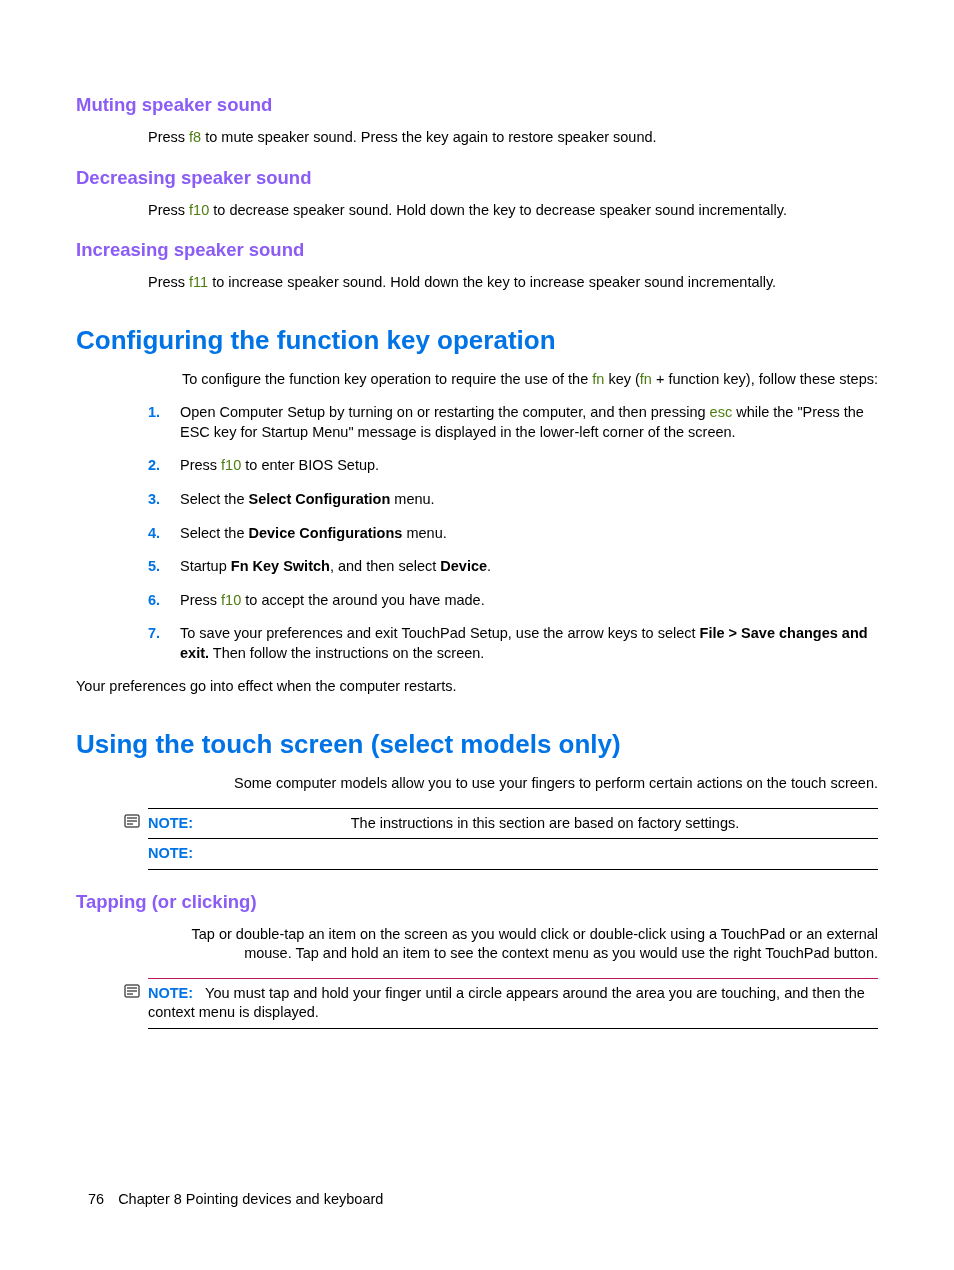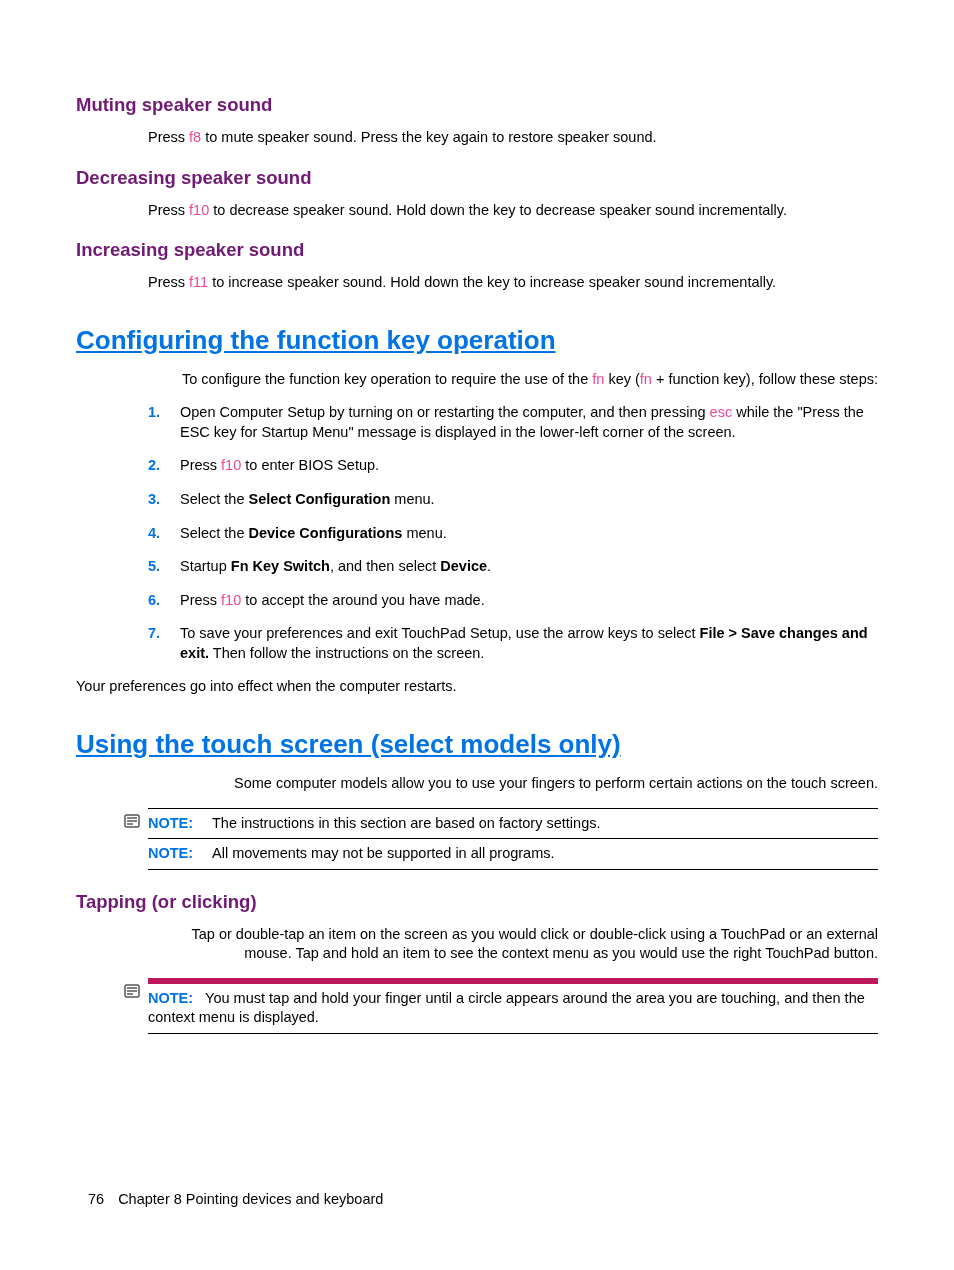--- a/index.html
+++ b/index.html
@@ -8,44 +8,43 @@
       width: 954px;
       height: 1270px;
       background: #fff;
       color: #000;
       position: relative;
       padding: 93px 76px 60px 76px;
       font-size: 14.5px;
       line-height: 1.35;
     }
     .h3 {
-      color: #701a75;
+      color: #8b5cf6;
       font-weight: bold;
       font-size: 18.5px;
       margin-bottom: 10px;
       margin-top: 0;
     }
     .h2 {
       color: #0073e6;
       font-weight: bold;
       font-size: 26px;
       margin-top: 30px;
       margin-bottom: 12px;
-      text-decoration: underline;
     }
     .body-text {
       margin-left: 72px;
       margin-bottom: 18px;
     }
     .body-text-main {
       margin-left: 72px;
       margin-bottom: 14px;
       text-align: right;
     }
-    .key { color: #ec4899; }
+    .key { color: #4d7c0f; }
     .ol {
       list-style: none;
       margin-left: 72px;
       margin-bottom: 10px;
     }
     .ol-item {
       display: flex;
       margin-bottom: 14px;
     }
     .ol-num {
@@ -76,29 +75,29 @@
       padding: 5px 0 5px 0;
       display: flex;
       gap: 12px;
     }
     .note-row + .note-row { border-top: none; }
     .note-label {
       color: #0073e6;
       font-weight: bold;
       min-width: 52px;
     }
-    .note-text { flex: 1; }
+    .note-text { flex: 1; text-align: center; }
     .note-block2 {
       margin-left: 48px;
       position: relative;
     }
     .note-block2 .note-icon { top: 6px; }
     .note-block2 .note-row2 {
       margin-left: 24px;
-      border-top: 6px solid #be185d;
+      border-top: 1px solid #be185d;
       border-bottom: 1px solid #000;
       padding: 5px 0 5px 0;
     }
     .note-block2 .note-label2 {
       color: #0073e6;
       font-weight: bold;
       margin-right: 12px;
     }
     b { font-weight: bold; }
     .footer {
@@ -174,21 +173,20 @@
         <path d="M3 4h10M3 7h10M3 10h6" stroke="#000" stroke-width="1"></path>
         <path d="M10 9l3 3M13 9l-3 3" stroke="#000" stroke-width="0" fill="none"></path>
       </svg>
   </span>
   <div class="note-row">
     <span class="note-label">NOTE:</span>
     <span class="note-text">The instructions in this section are based on factory settings.</span>
   </div>
   <div class="note-row">
     <span class="note-label">NOTE:</span>
-    <span class="note-text">All movements may not be supported in all programs.</span>
   </div>
 </div>
 
 <div style="height:18px"></div>
 
 <div class="h3">Tapping (or clicking)</div>
 <p class="body-text-main">Tap or double-tap an item on the screen as you would click or double-click using a TouchPad or an external mouse. Tap and hold an item to see the context menu as you would use the right TouchPad button.</p>
 
 <div class="note-block2">
   <span class="note-icon">

